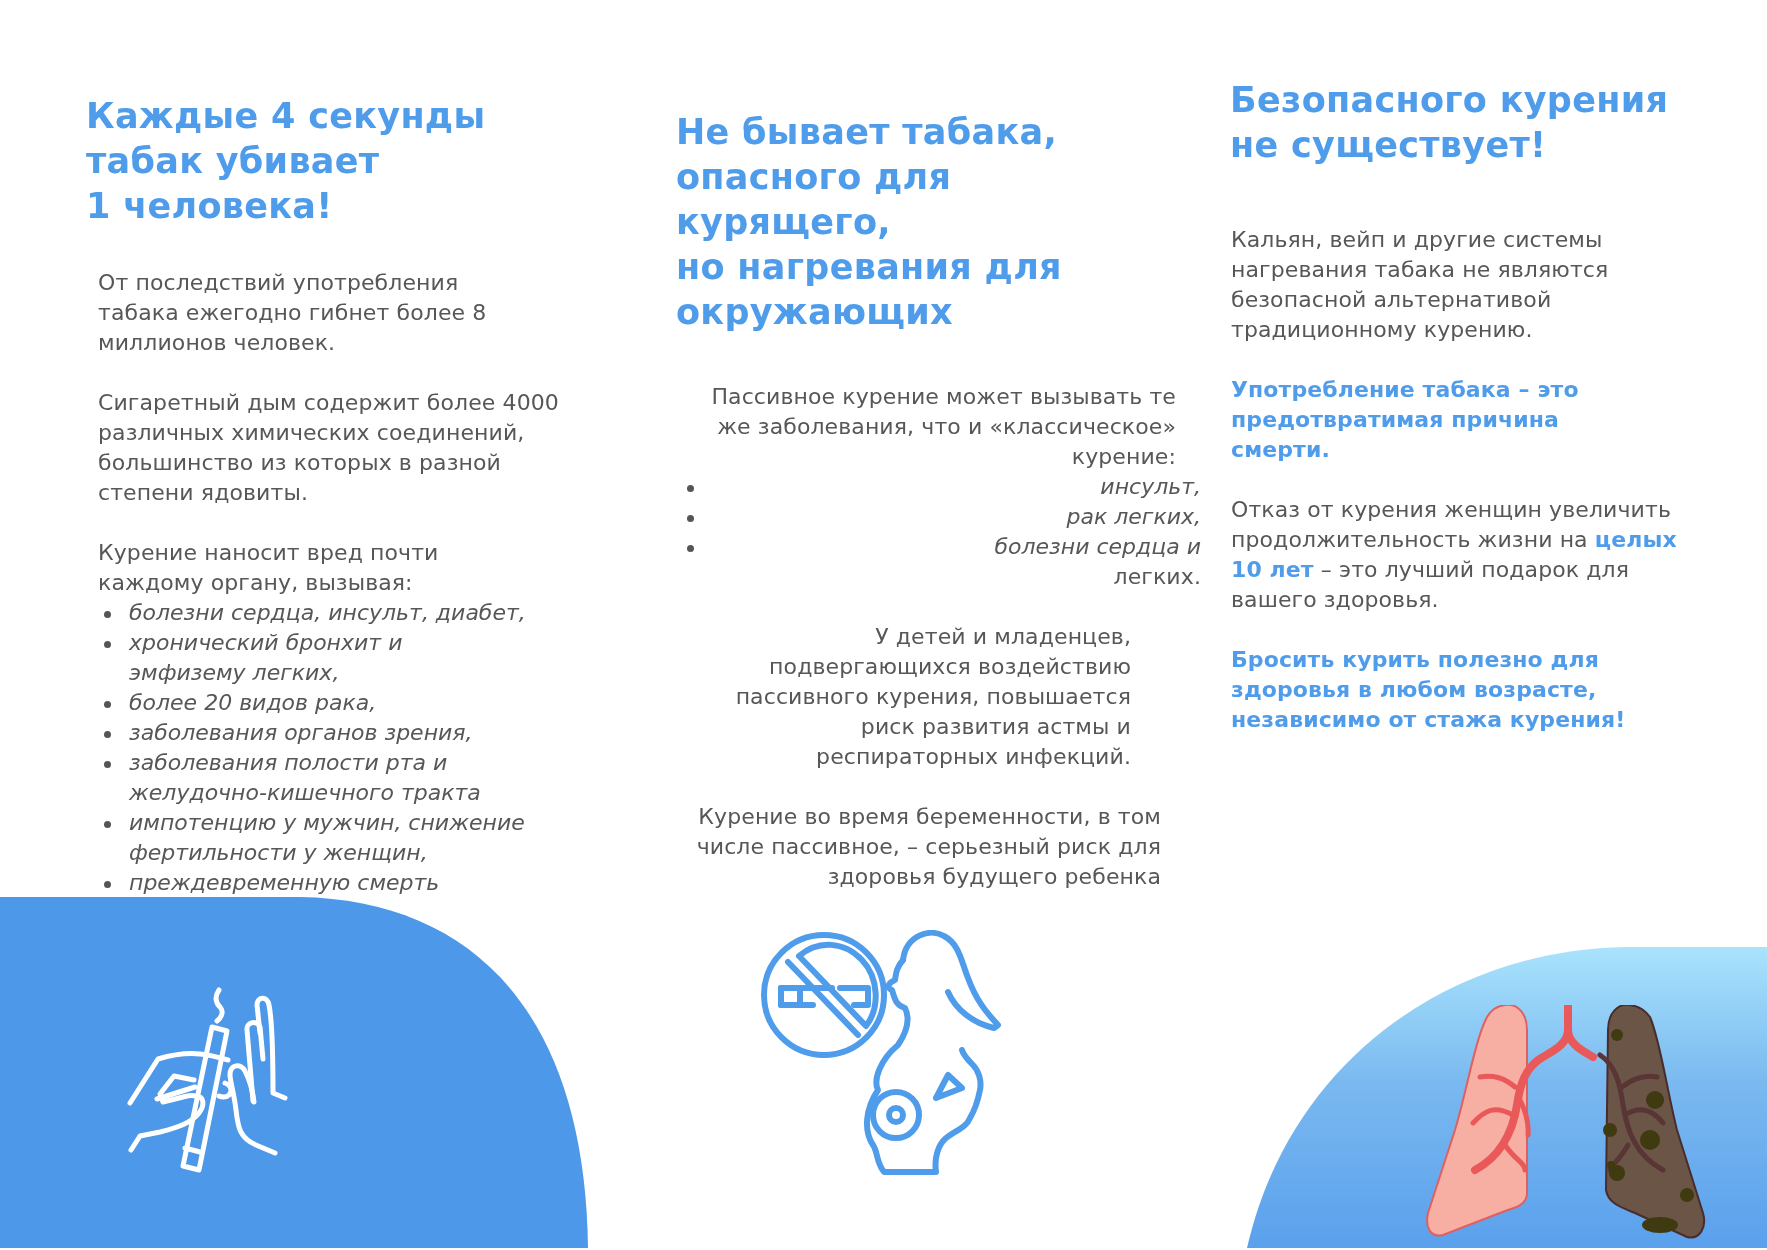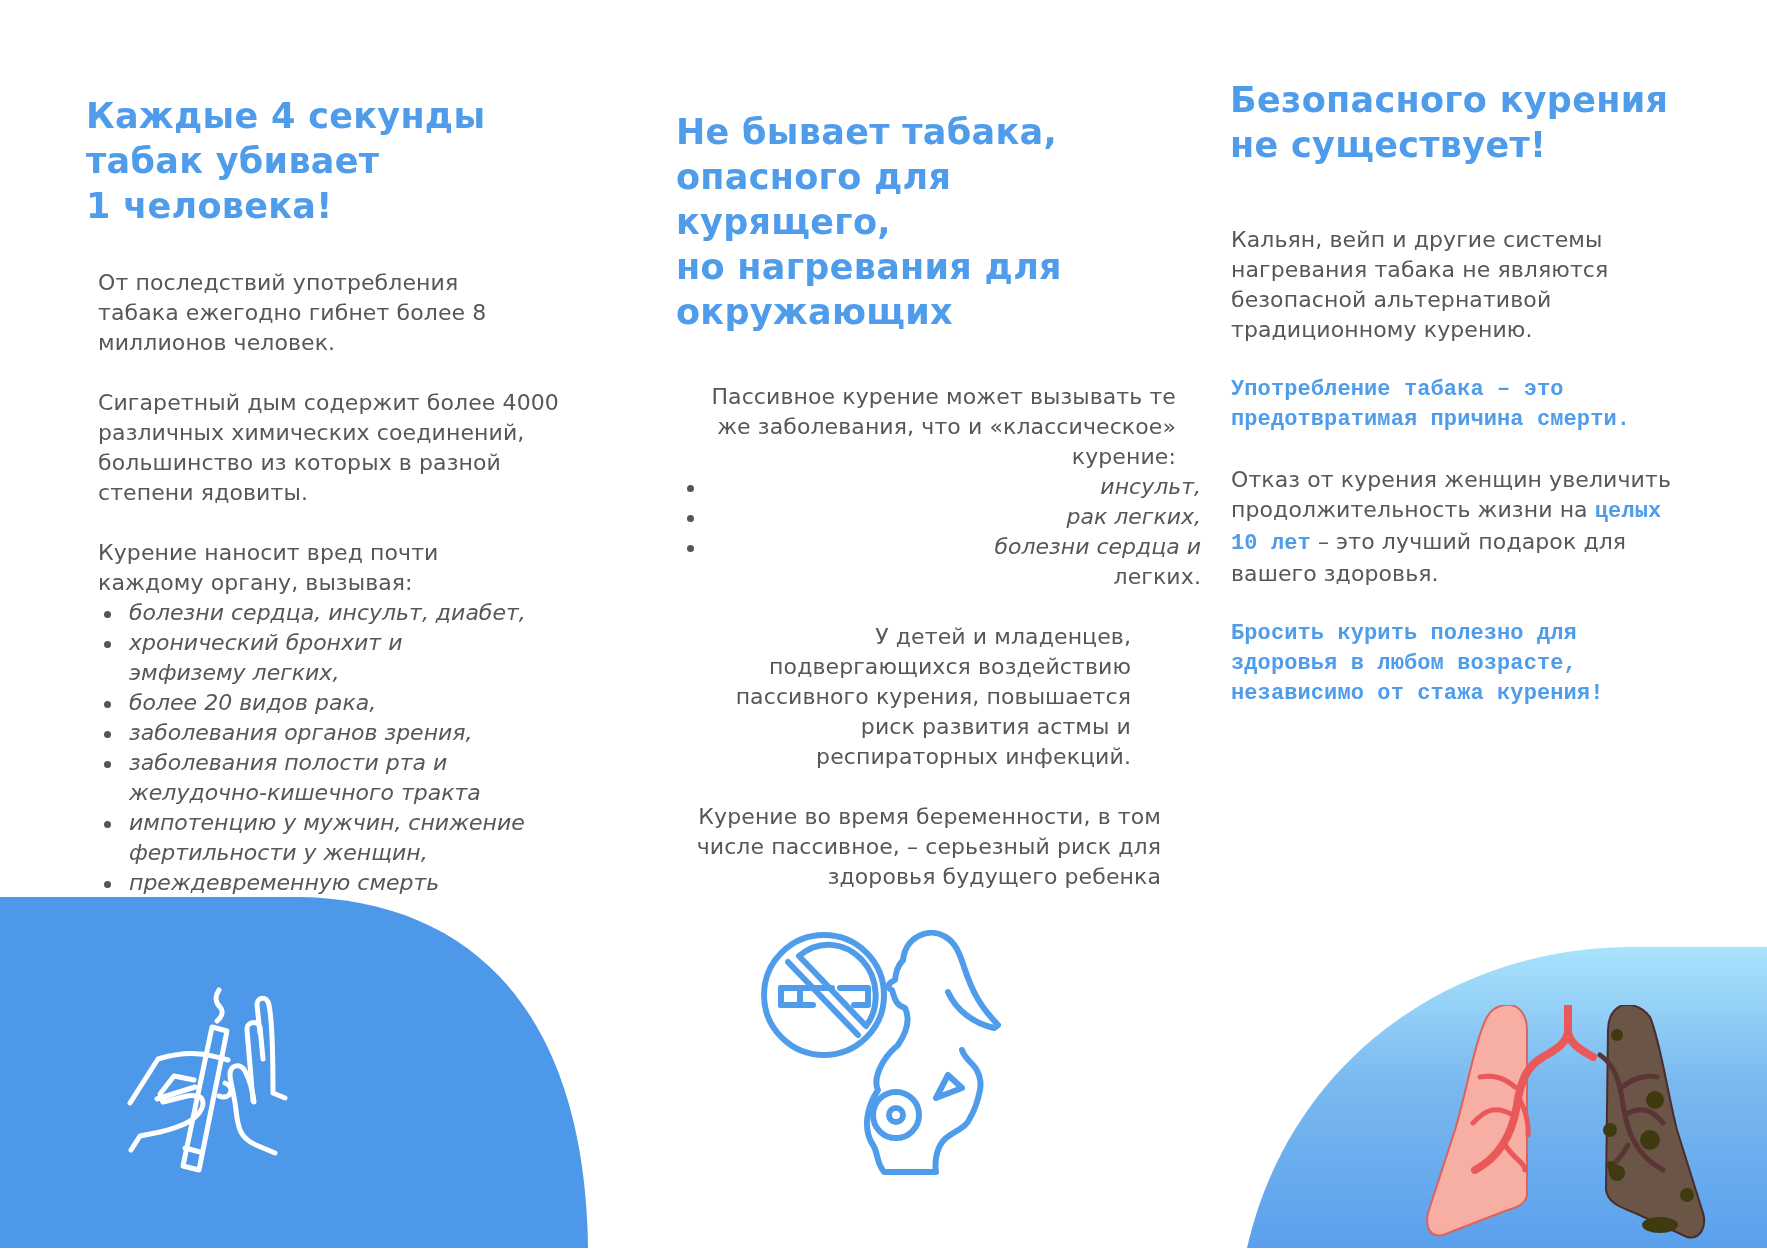--- a/index.html
+++ b/index.html
@@ -3,21 +3,21 @@
 <meta charset="utf-8">
 <style>
   * { margin: 0; padding: 0; box-sizing: border-box; }
   html, body { width: 1767px; height: 1250px; background: #ffffff; overflow: hidden; }
   body { position: relative; font-family: "DejaVu Sans", sans-serif; color: #555555; }
 
   .col { position: absolute; }
   .h { color: #4f9ceb; font-weight: bold; font-size: 35px; line-height: 45px; letter-spacing: 0.3px; }
   .p { font-size: 22px; line-height: 30px; color: #575757; letter-spacing: 0.1px; }
   .p.gap { margin-top: 30px; }
-  .accent { color: #4f9ceb; font-weight: bold; font-family: Liberation Mono, monospace; }
+  .accent { color: #4f9ceb; font-weight: bold; }
   ul.bul { list-style: none; }
   ul.bul li { position: relative; padding-left: 31px; font-size: 22px; line-height: 30px; color: #575757; font-style: italic; }
   ul.bul li::before { content: ""; position: absolute; left: 6px; top: 13px; width: 7px; height: 7px; border-radius: 50%; background: #555; }
 
   #col1 { left: 86px; top: 78px; width: 500px; margin-top: 16px; }
   #col1 .h { margin-bottom: 0; }
   #col1 .body { position: absolute; left: 12px; top: 174px; width: 520px; }
 
   #col2 { left: 676px; top: 78px; width: 520px; margin-top: 32px; }
   #col2 .body { position: absolute; left: 5px; top: 272px; width: 520px; text-align: right; }

